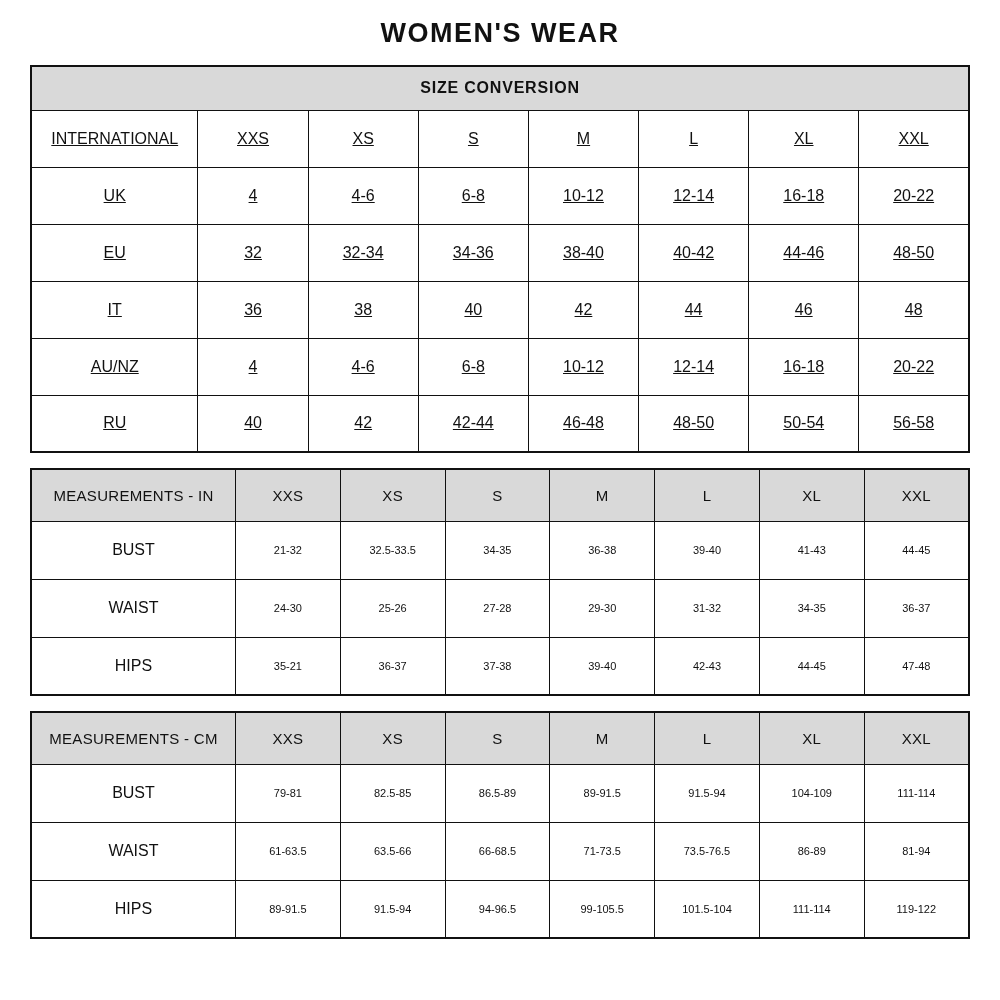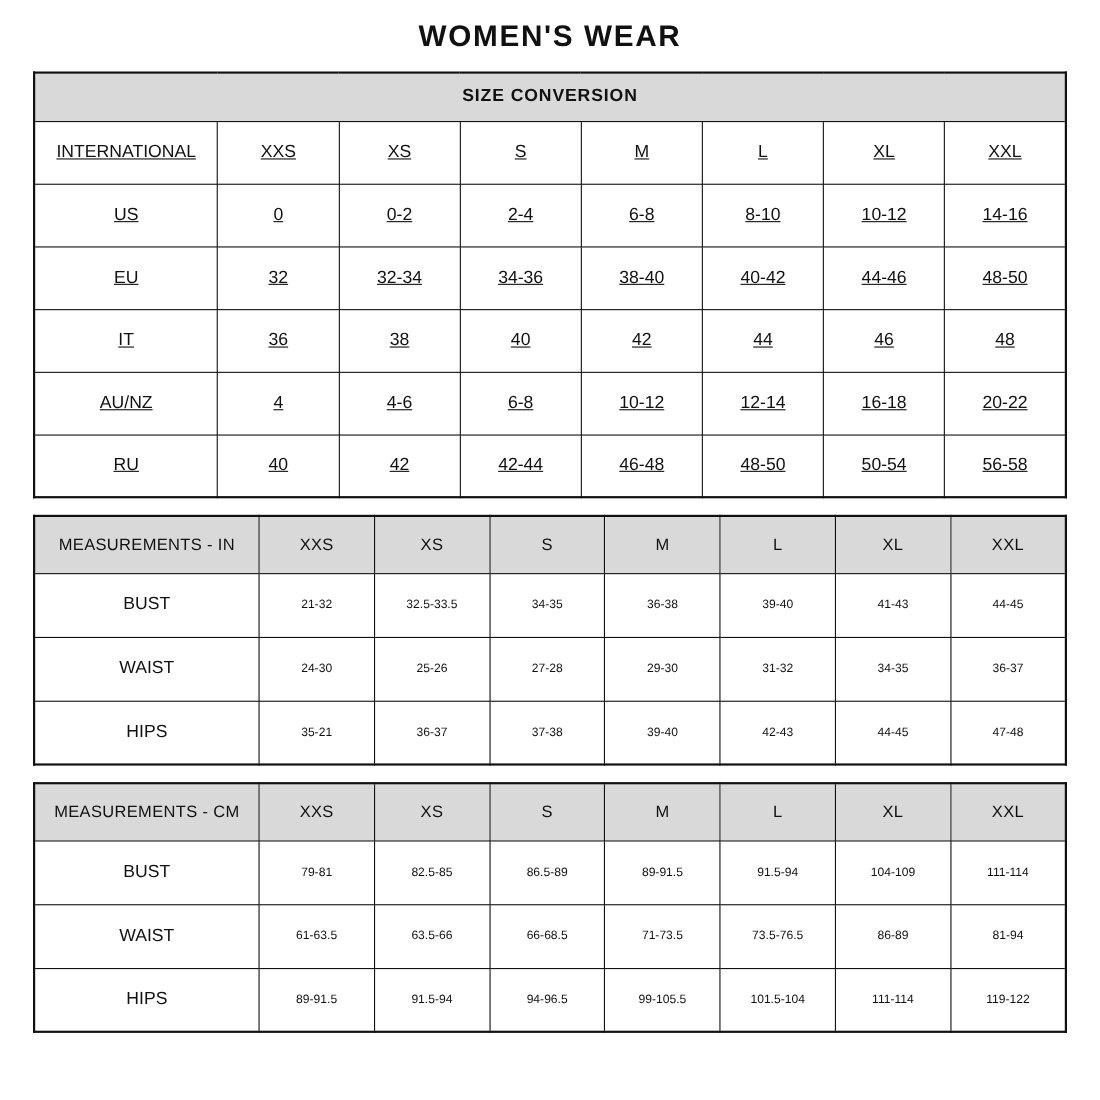--- a/index.html
+++ b/index.html
@@ -93,28 +93,28 @@
             <th>XS</th>
             <th>S</th>
             <th>M</th>
             <th>L</th>
             <th>XL</th>
             <th>XXL</th>
           </tr>
         </thead>
       <tbody>
           <tr>
-            <th>US</th>
-            <td>0</td>
-            <td>0-2</td>
-            <td>2-4</td>
+            <th>UK</th>
+            <td>4</td>
+            <td>4-6</td>
             <td>6-8</td>
-            <td>8-10</td>
             <td>10-12</td>
-            <td>14-16</td>
+            <td>12-14</td>
+            <td>16-18</td>
+            <td>20-22</td>
           </tr>
           <tr>
             <th>EU</th>
             <td>32</td>
             <td>32-34</td>
             <td>34-36</td>
             <td>38-40</td>
             <td>40-42</td>
             <td>44-46</td>
             <td>48-50</td>

